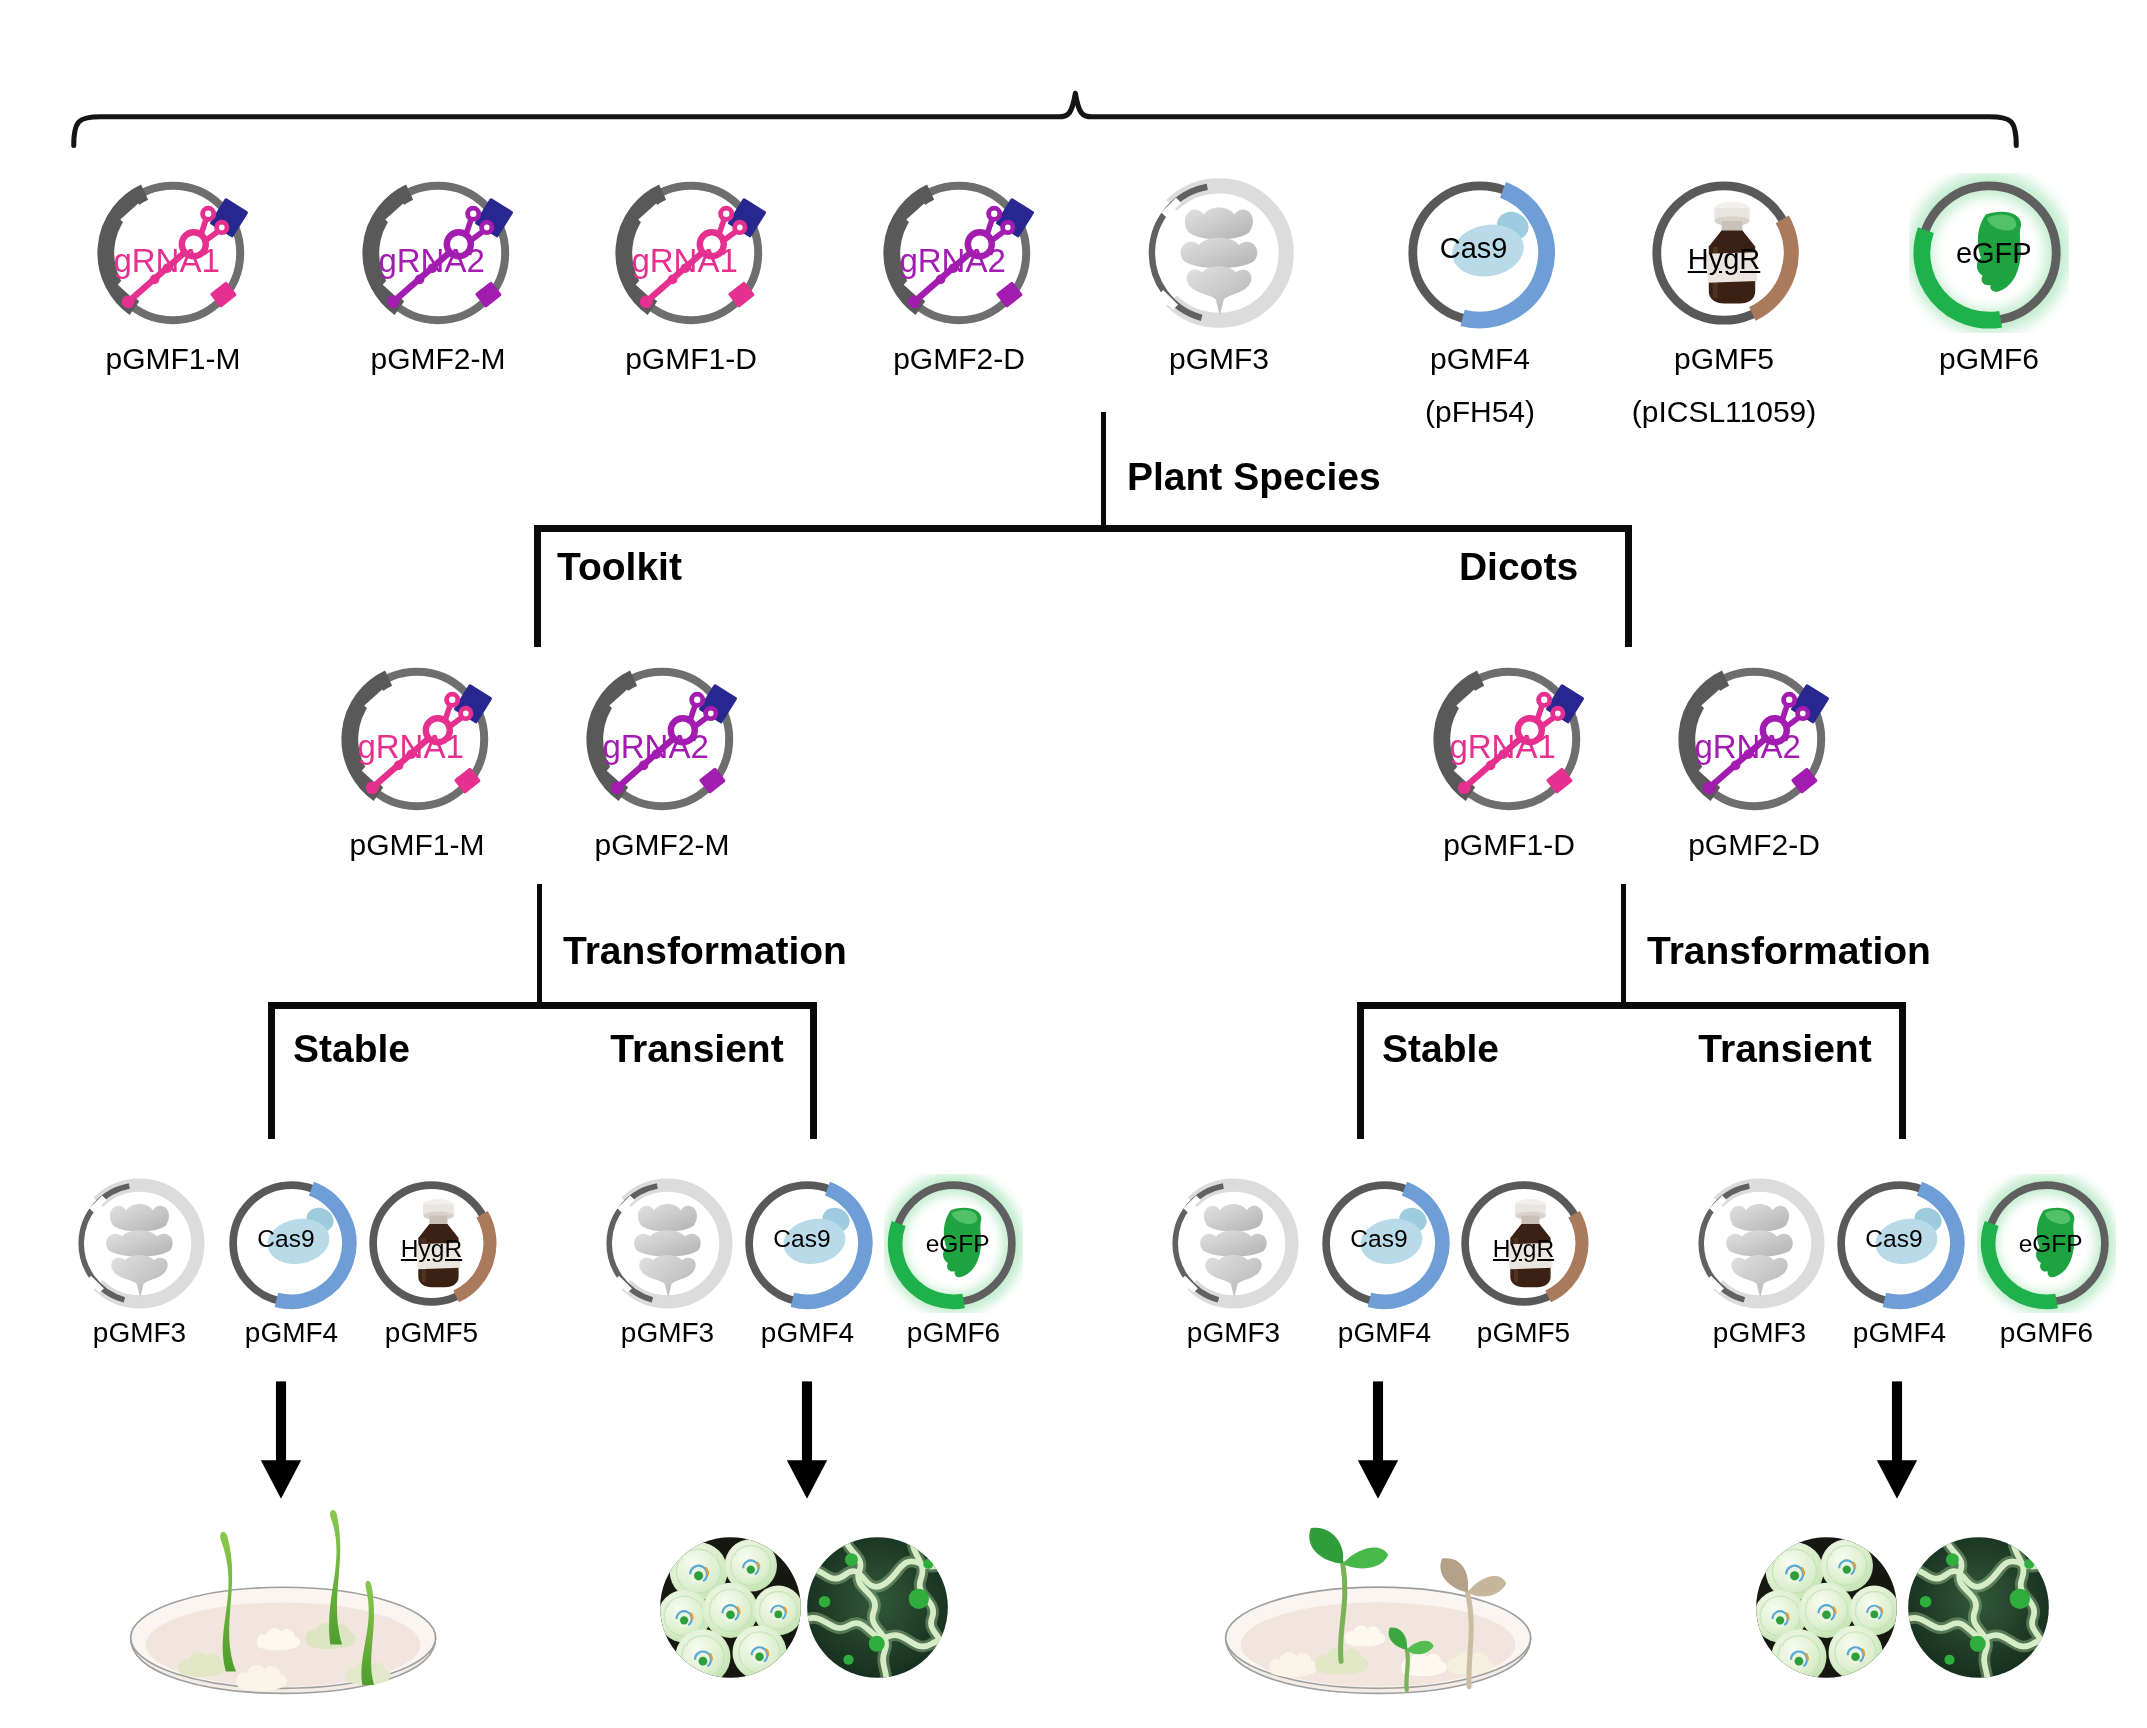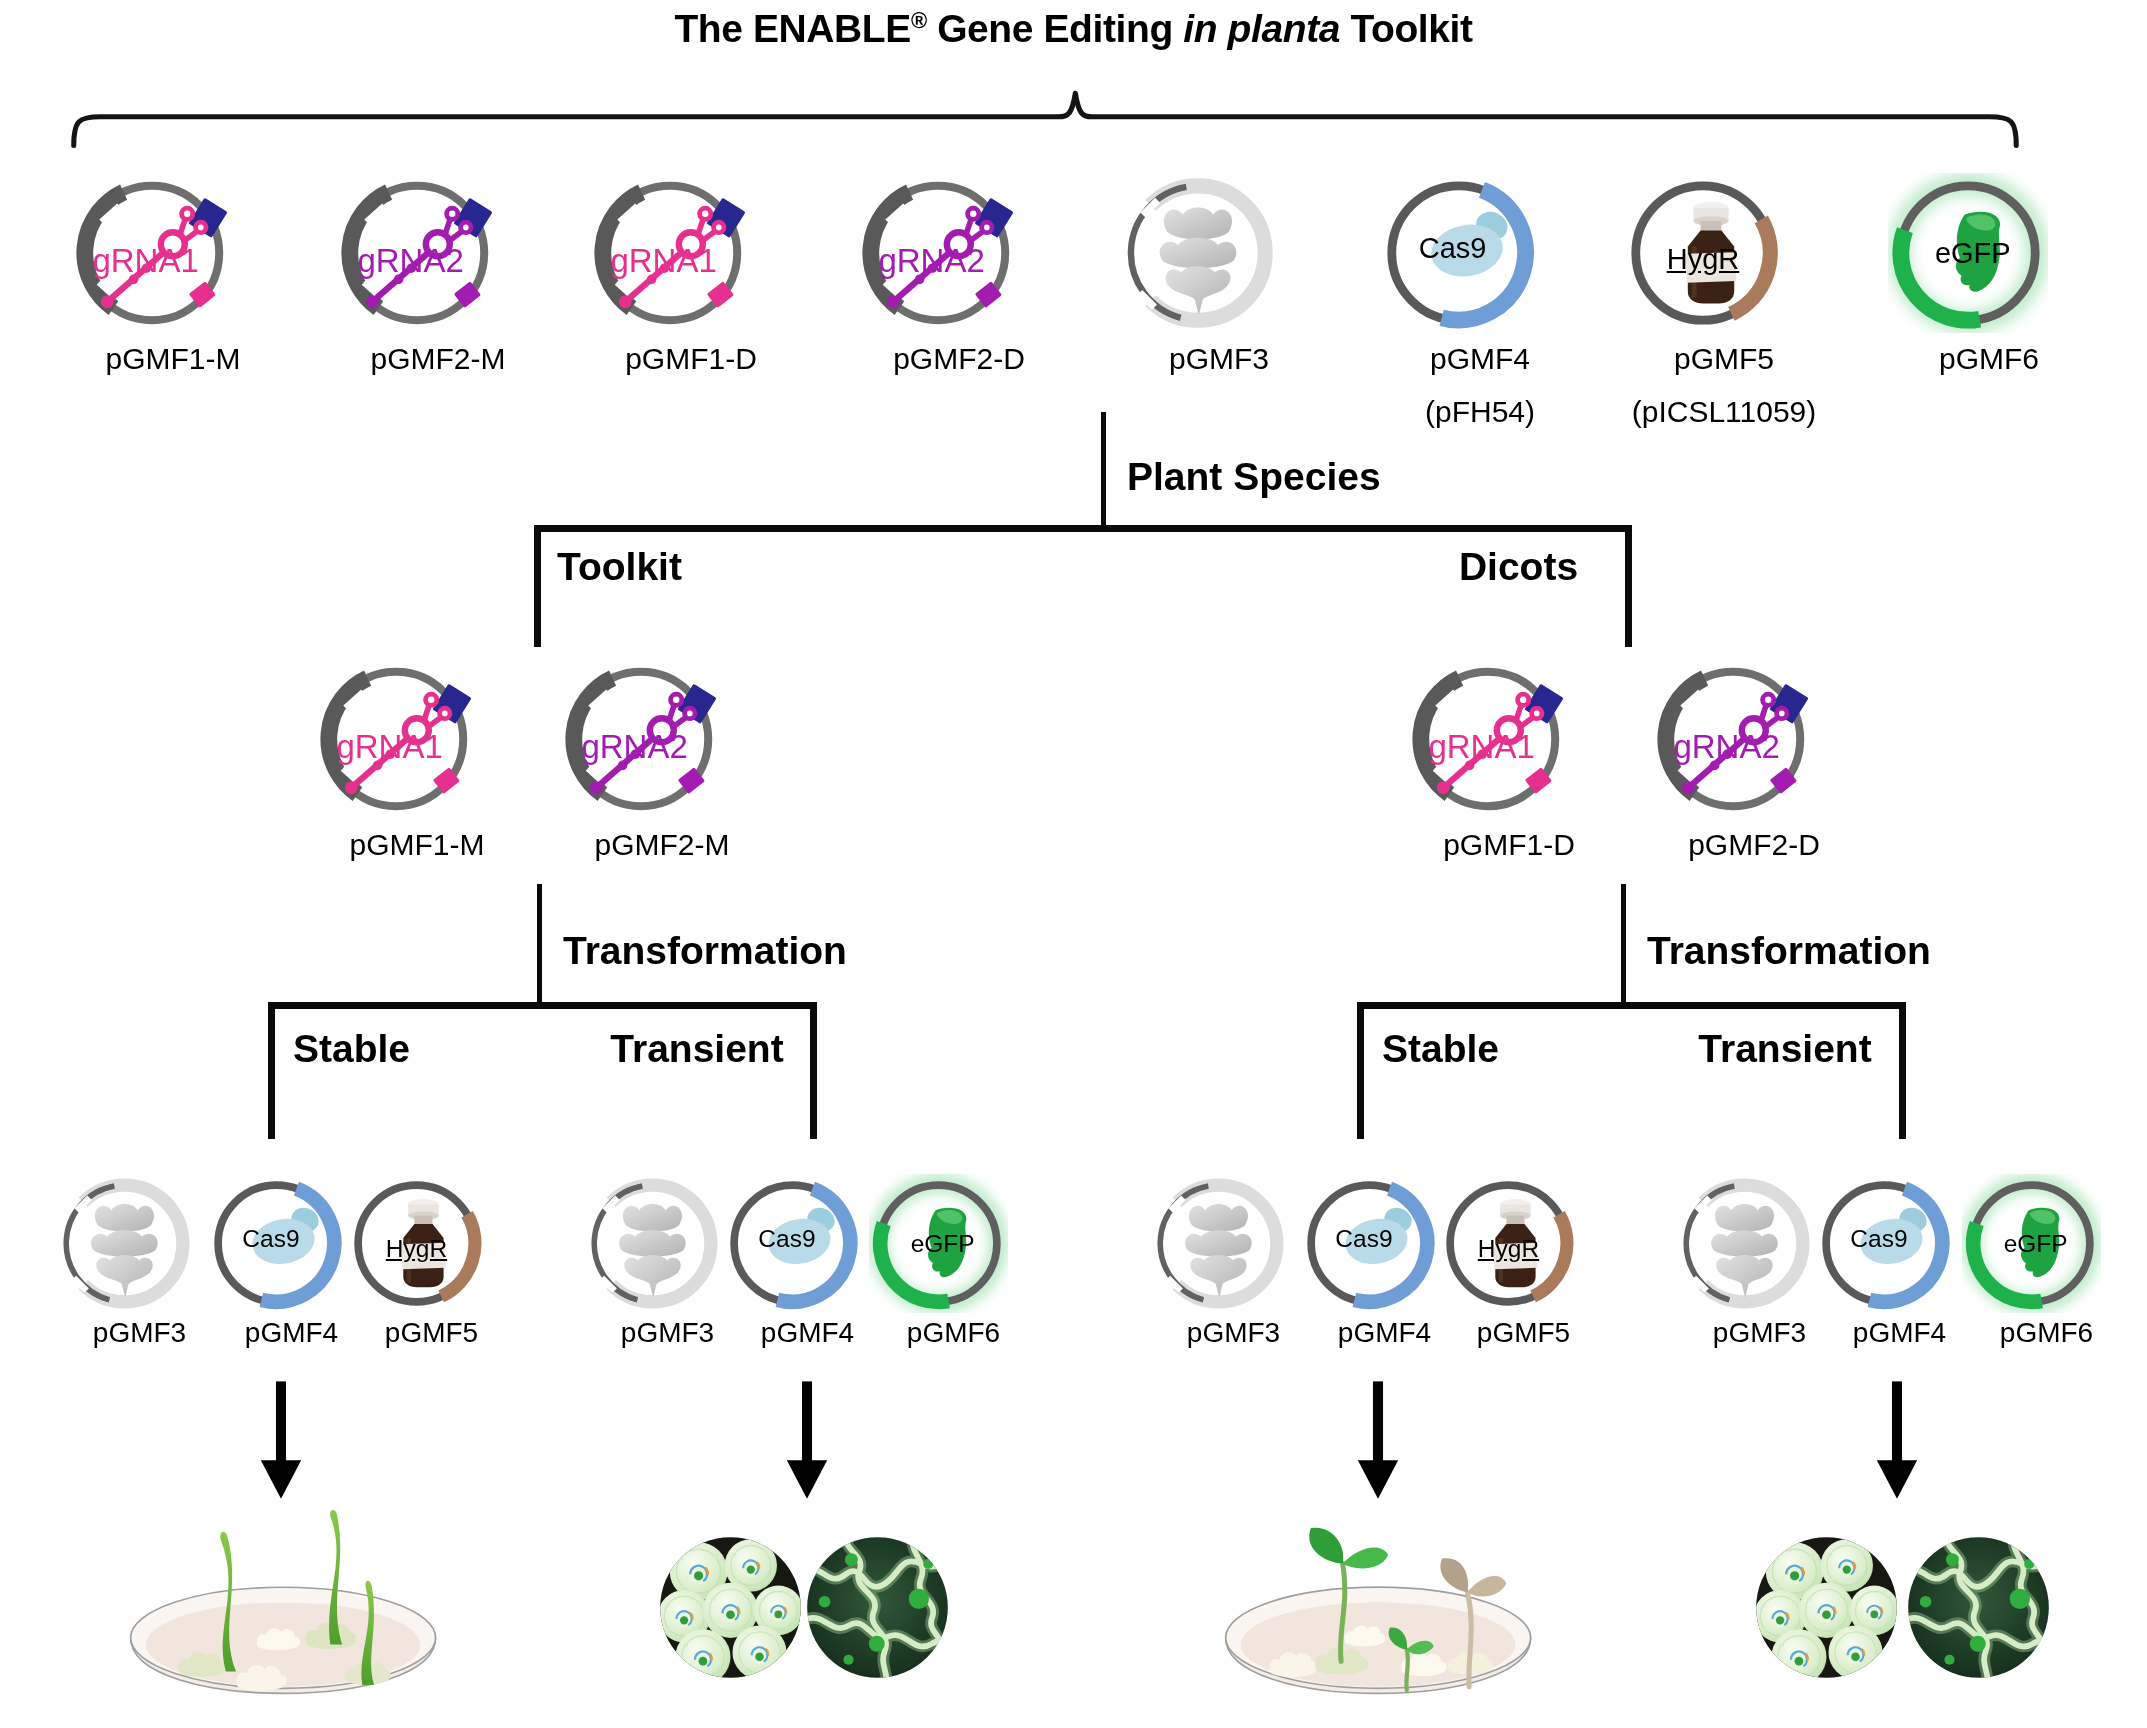--- a/index.html
+++ b/index.html
@@ -11,21 +11,21 @@
          font-size:39px;font-weight:700;letter-spacing:-0.4px;}
   .title sup{font-size:22px;vertical-align:super;}
   .title .it{font-style:italic;}
   .hdr{position:absolute;font-weight:700;font-size:39px;white-space:nowrap;}
   .hdr.right{text-align:center;}
 
   
   .ln{position:absolute;background:#0a0a0a;}
 
   
-  .plasmid{position:absolute;display:flex;flex-direction:column;width:202px;}
+  .plasmid{position:absolute;display:flex;flex-direction:column;align-items:center;width:202px;}
   .plasmid.small{width:169px;}
   .fig{position:relative;}
   .plasmid.big .fig{width:160px;height:160px;}
   .plasmid.small .fig{width:139px;height:139px;}
   .fig svg{width:100%;height:100%;display:block;overflow:visible;}
   .insert{position:absolute;left:0;right:0;text-align:center;font-weight:400;}
   .insert.grna{top:43%;font-size:33px;transform:translateX(-4%);}
   .insert.cas9{top:37%;font-size:29px;transform:translateX(-4%);}
   .insert.hygr{top:44%;font-size:29px;text-decoration:underline;}
   .insert.egfp{top:40%;font-size:29px;transform:translateX(3%);}
@@ -223,23 +223,20 @@
             <circle cx="157" cy="88" r="14"></circle>
             <circle cx="99" cy="150" r="11"></circle>
             <circle cx="170" cy="40" r="7"></circle>
             <circle cx="60" cy="172" r="7"></circle>
           </g>
         </g>
       </symbol>
     </defs>
   </svg>
 
-  <div class="title">
-    <span>The ENABLE</span><sup>®</sup><span> Gene Editing </span><span class="it">in planta</span><span> Toolkit</span>
-  </div>
 
   <svg class="art" style="left:67px;top:83px;width:1956px;height:66px" viewBox="0 0 2320 78">
     <path d="M8,74 C8,44 14,40 40,40 L1176,40 C1188,40 1192,36 1196,12 C1200,36 1204,40 1216,40 L2280,40 C2306,40 2312,44 2312,74" fill="none" stroke="#141414" stroke-width="6" stroke-linecap="round" stroke-linejoin="round"></path>
   </svg>
 
   <div class="plasmid big" style="left:72px;top:173px">
     <div class="fig pink">
       <svg viewBox="0 0 200 200">
           <use href="#sym-grna"></use>
         </svg>

